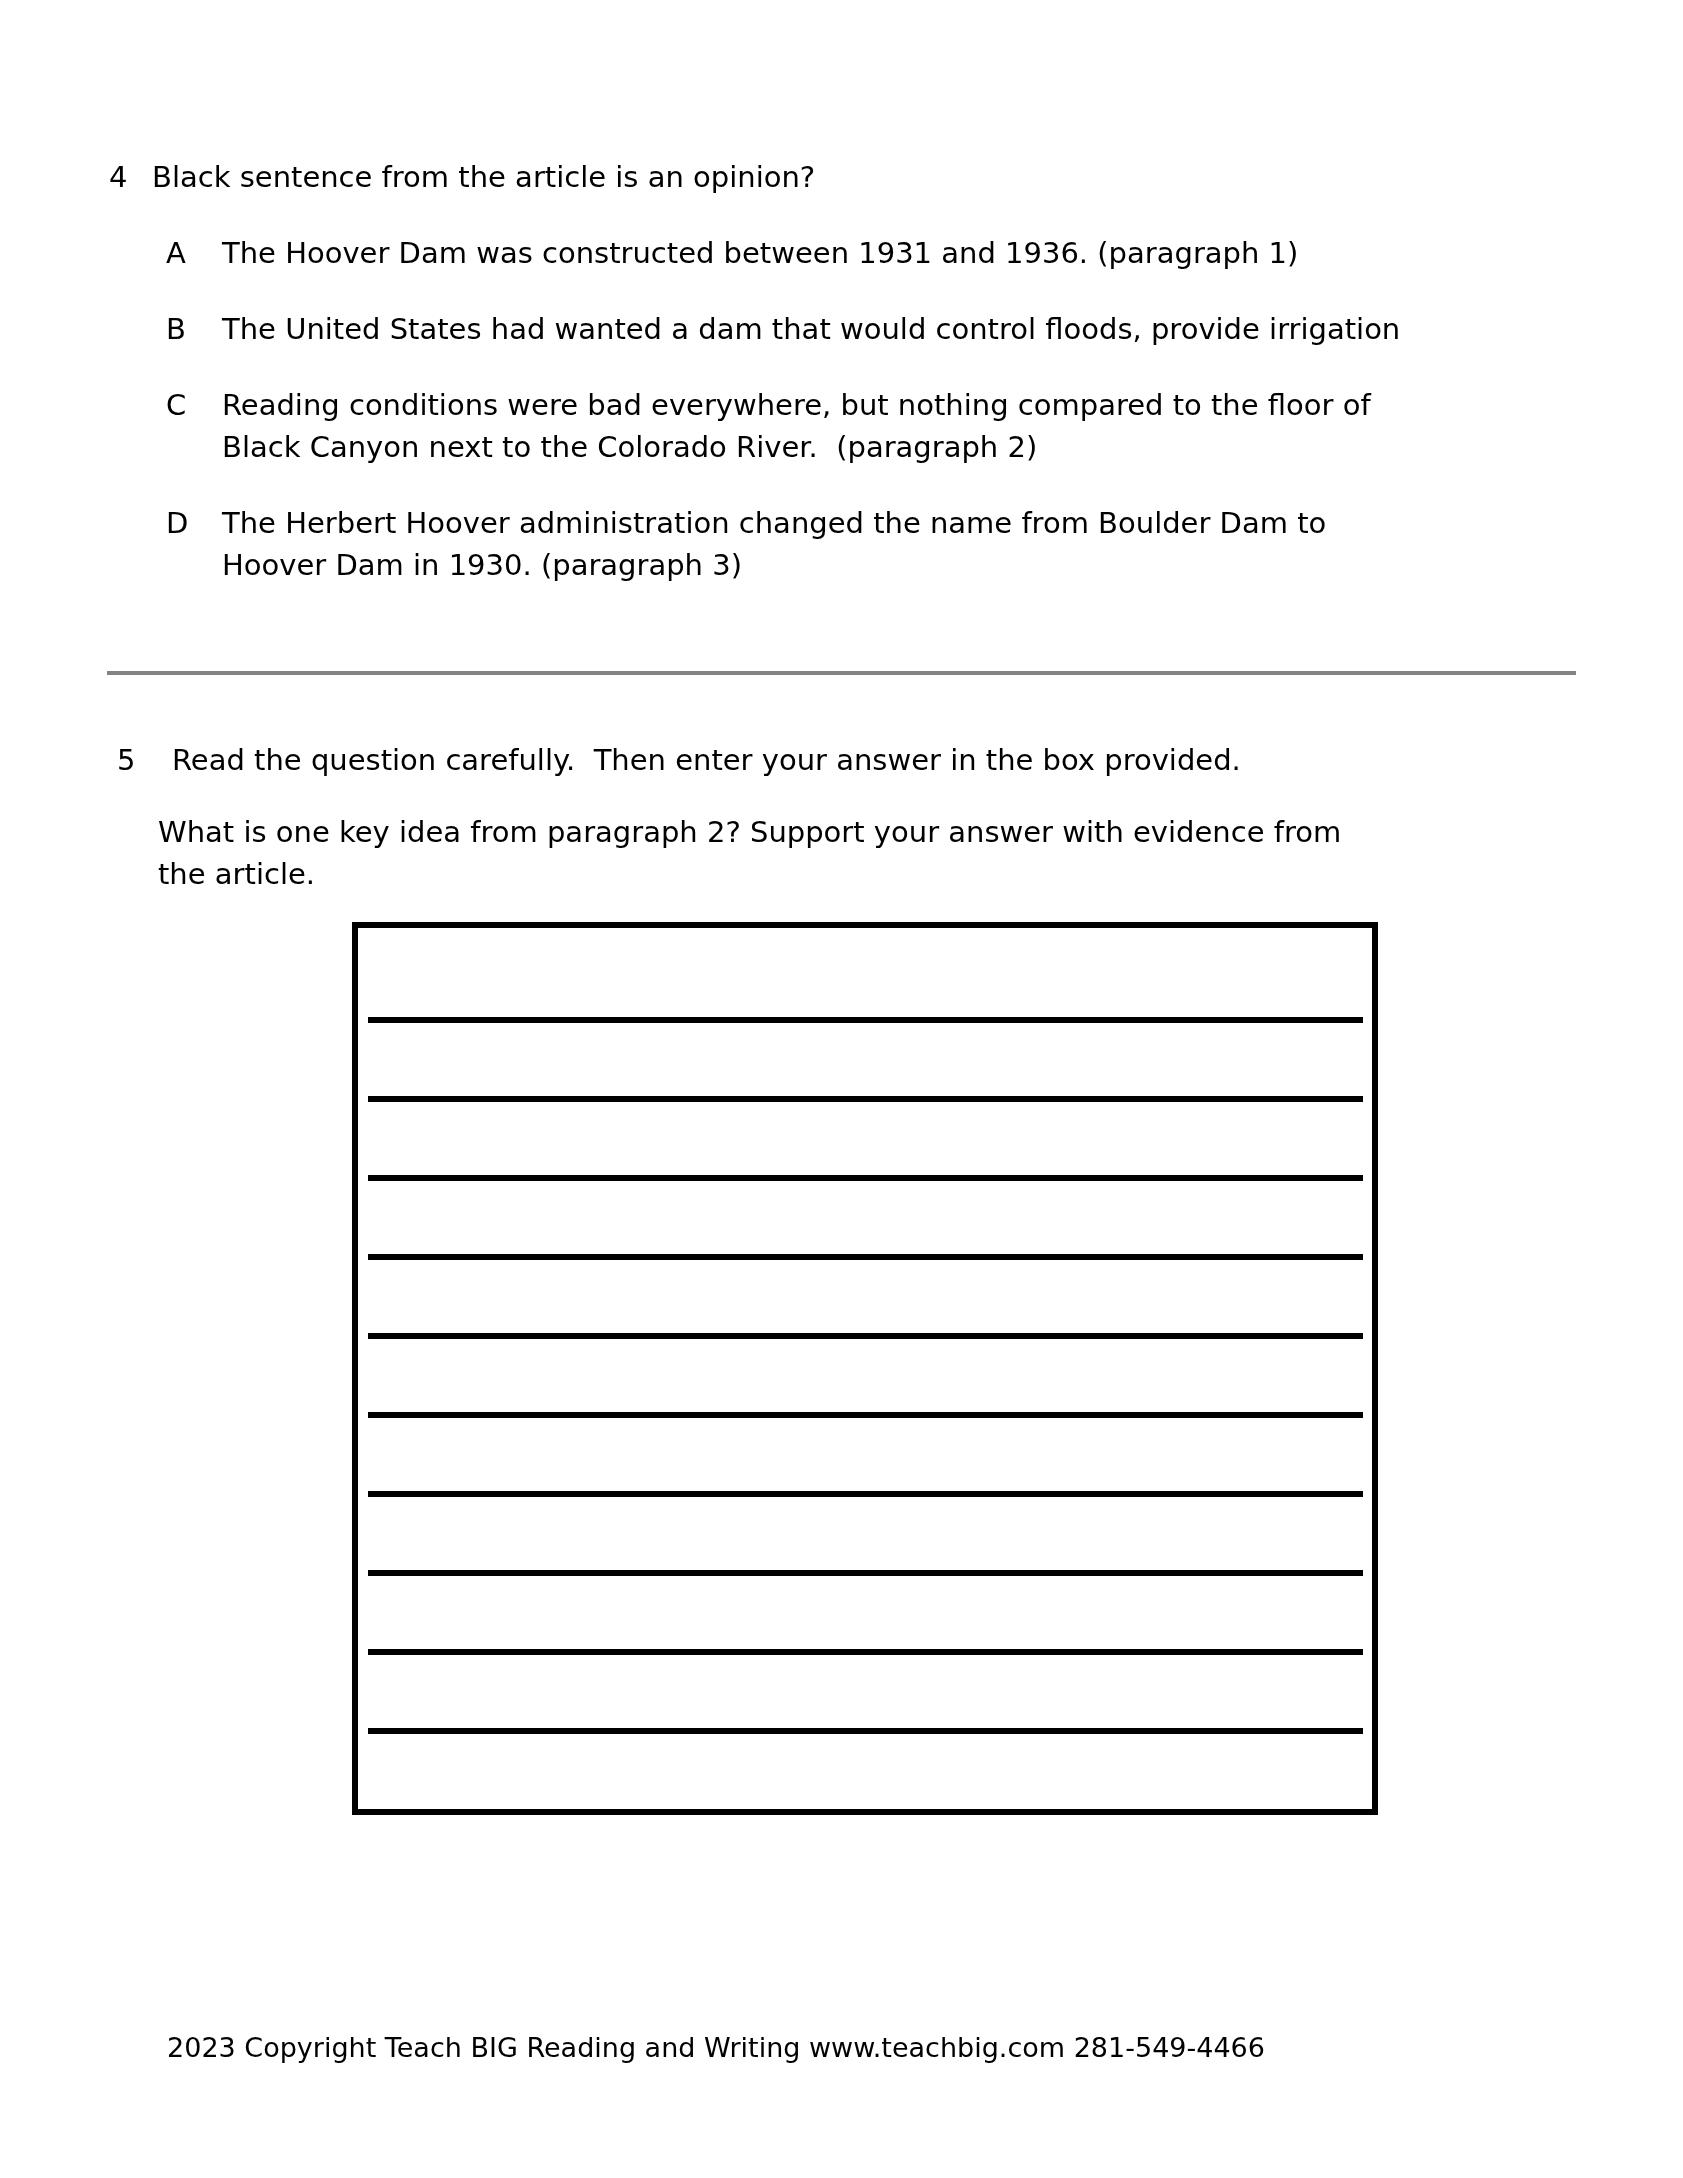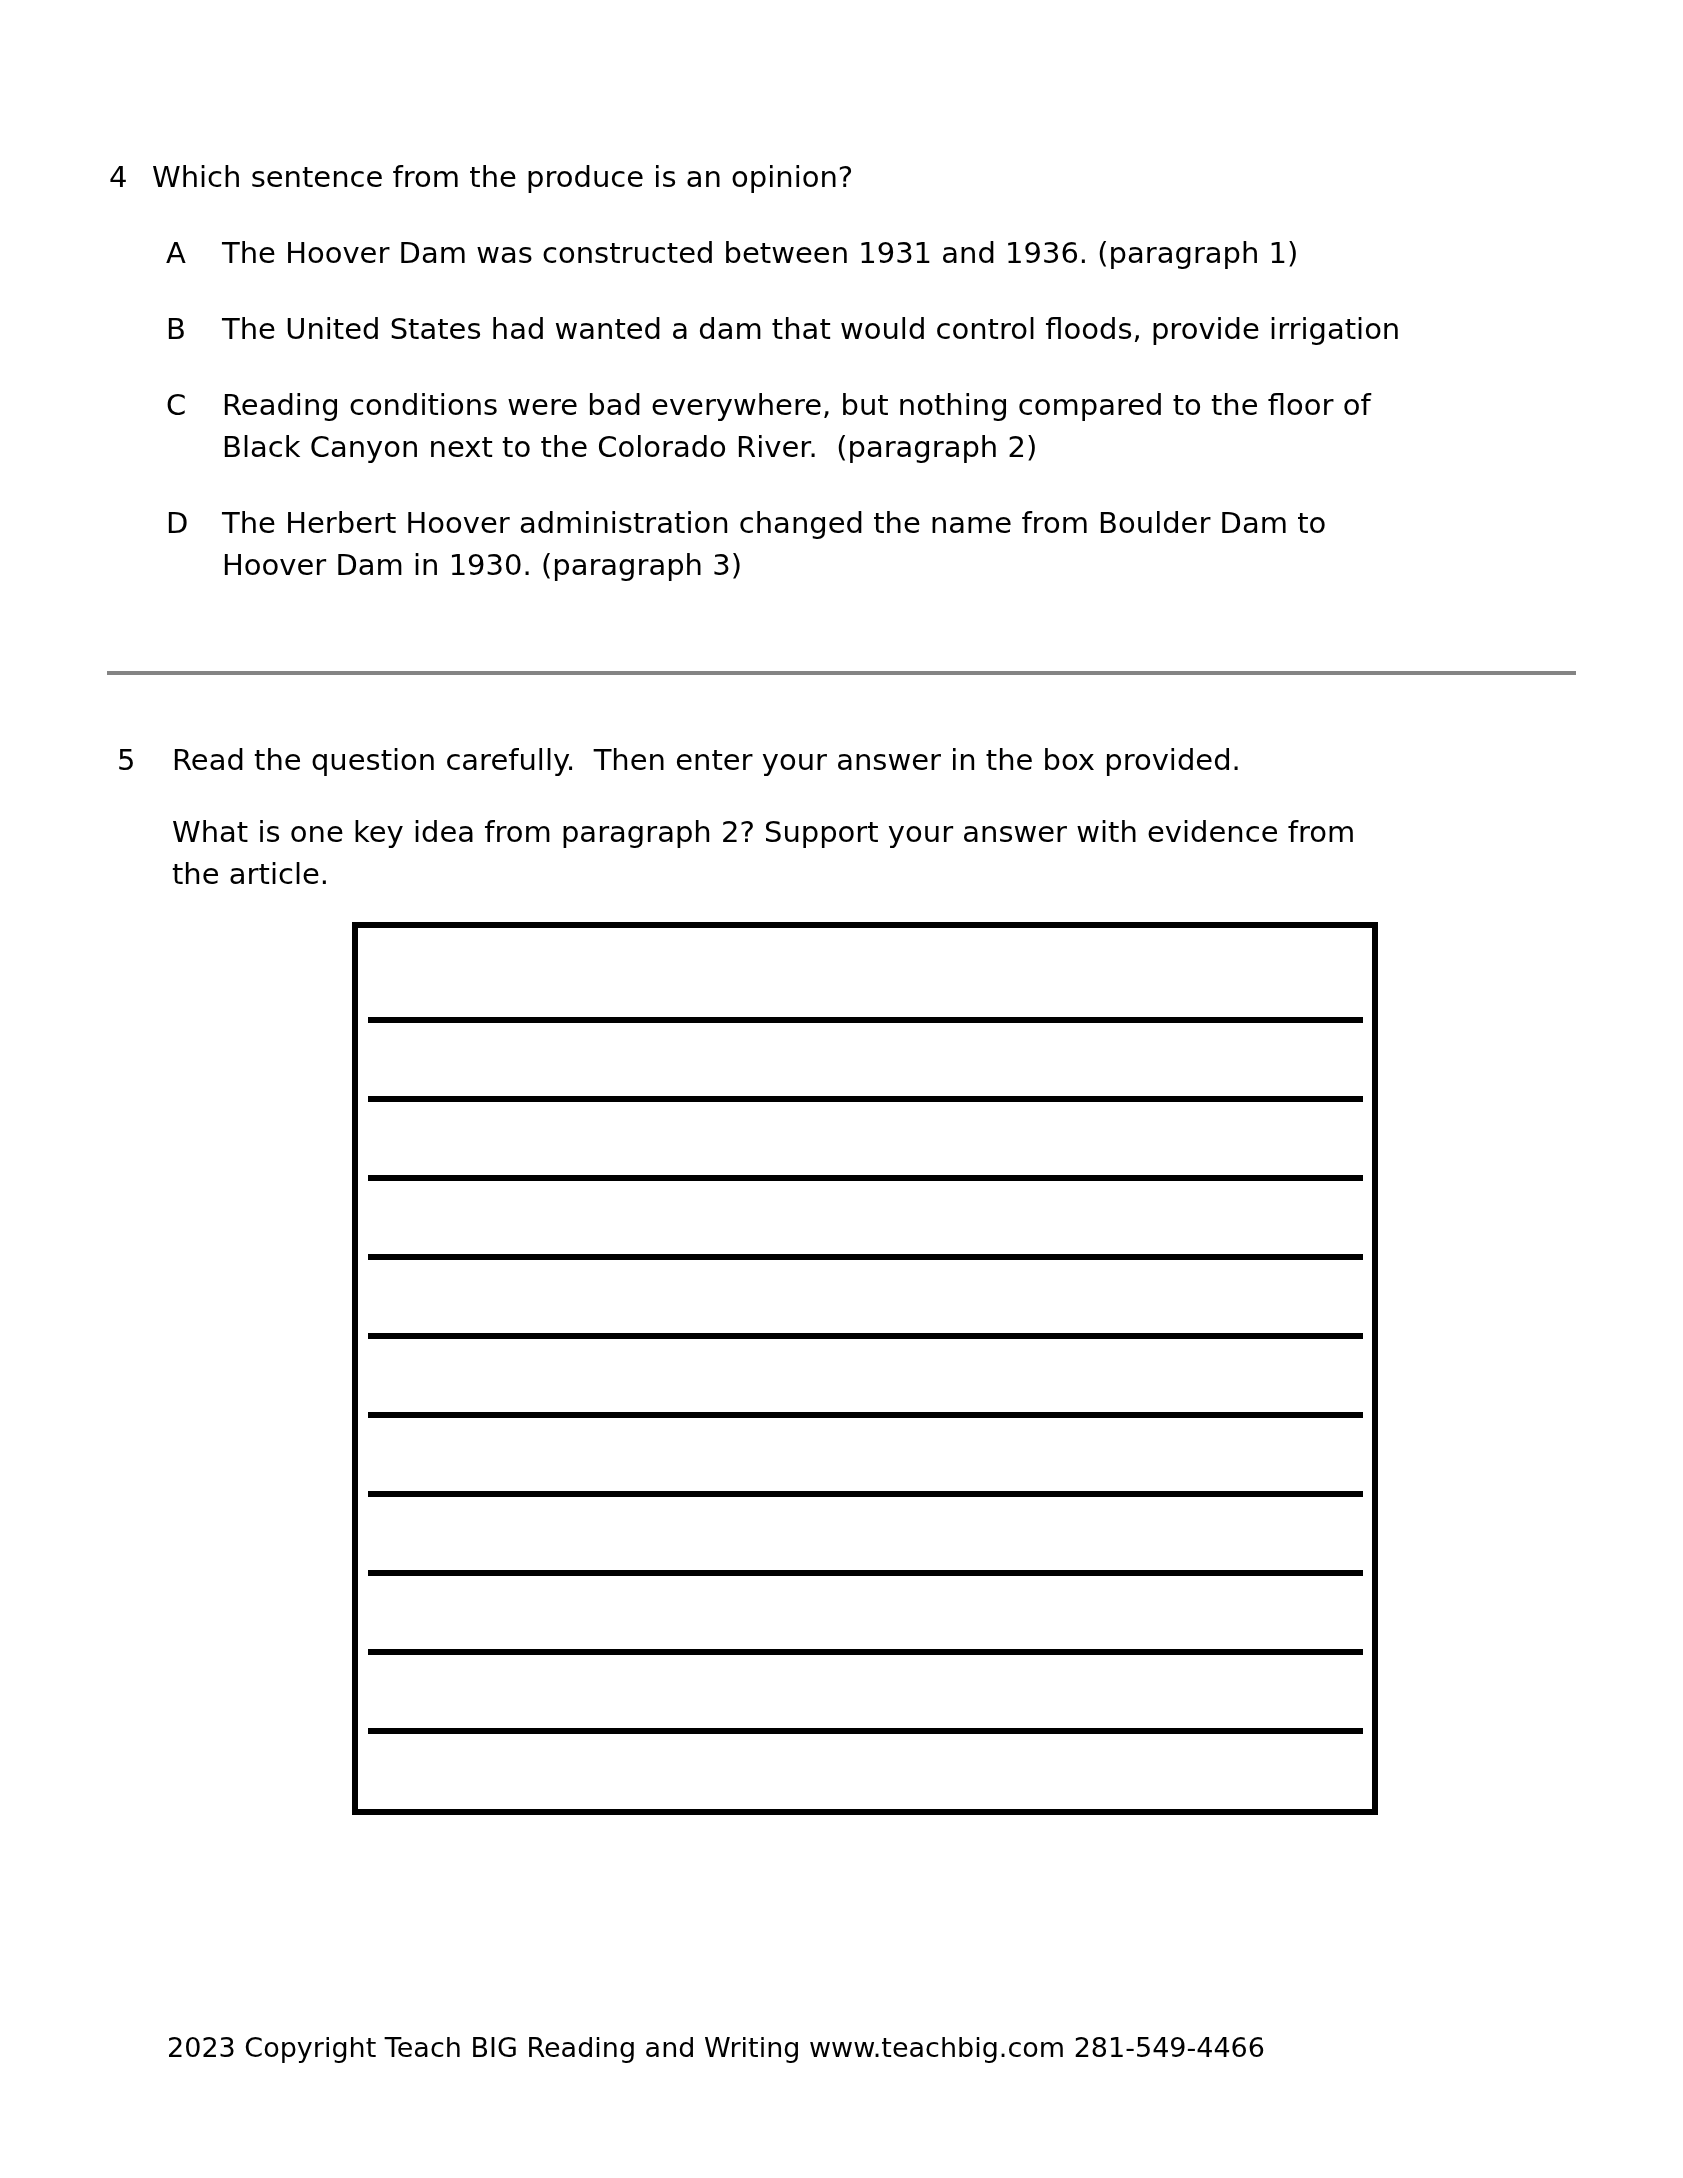--- a/index.html
+++ b/index.html
@@ -79,21 +79,21 @@
   }
   #q5 .q-num {
     width: 55px;
     flex: 0 0 55px;
   }
   #q5 .q-prompt {
     flex: 1;
   }
   #q5 .q-body {
     margin-top: 30px;
-    margin-left: 55px;
+    margin-left: 41px;
     max-width: 1386px;
   }
 
   
   #answer-box {
     position: absolute;
     left: 352px;
     top: 922px;
     width: 1026px;
     height: 893px;
@@ -122,21 +122,21 @@
   }
 </style>
 </head>
 <body>
 
 <div id="page">
 
   <div id="q4">
     <div class="q-header">
       <div class="q-num bind-text">4</div>
-      <div class="q-prompt bind-text">Which sentence from the produce is an opinion?</div>
+      <div class="q-prompt bind-text">Black sentence from the article is an opinion?</div>
     </div>
 
     <div class="options">
 
       <div class="option">
         <div class="letter bind-text">A</div>
         <div class="otext">
           <div><span class="it bind-text">The Hoover Dam was constructed between 1931 and 1936.</span><span class="ref bind-text"> (paragraph 1)</span></div>
         </div>
       </div>

